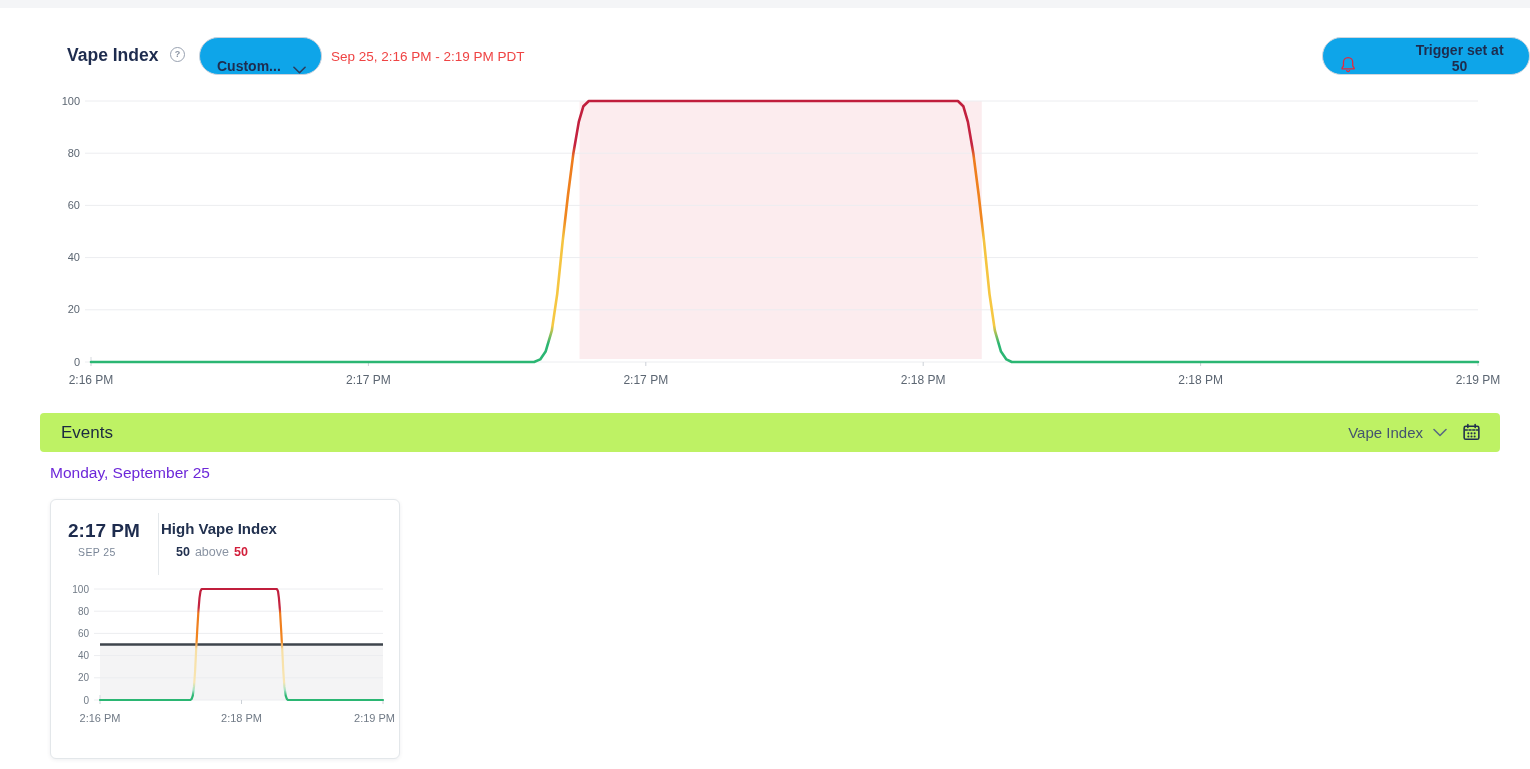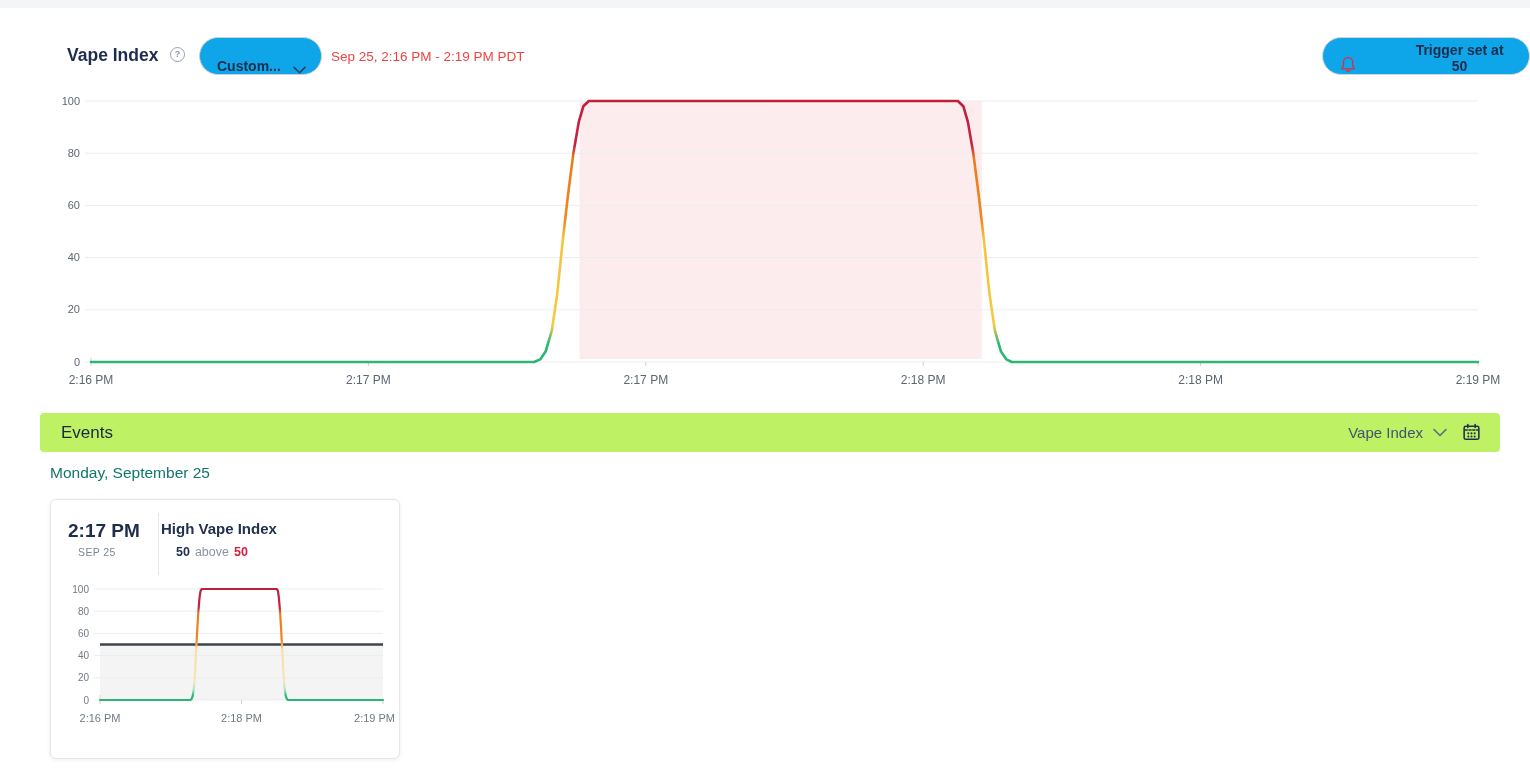--- a/index.html
+++ b/index.html
@@ -33,21 +33,21 @@
   .mini-chart .xlab{font-size:11px;fill:#707a86;}
 
   
   .events-bar{position:absolute;left:40px;top:413px;width:1460px;height:39px;background:#bef264;
               border-radius:4px;display:flex;align-items:center;box-sizing:border-box;padding:0 18px 0 21px;}
   .events-title{font-size:17px;font-weight:500;color:#1b2940;}
   .events-controls{margin-left:auto;display:flex;align-items:center;gap:14px;}
   .filter-btn{display:flex;align-items:center;gap:10px;background:none;border:none;cursor:pointer;font-family:inherit;padding:0;}
   .filter-btn .lbl{font-size:15px;color:#44546f;}
   .cal-btn{background:none;border:none;padding:0;cursor:pointer;color:#22304d;display:flex;}
-  .date-header{position:absolute;left:50px;top:464px;font-size:15.5px;color:#0f766e;}
+  .date-header{position:absolute;left:50px;top:464px;font-size:15.5px;color:#6d28d9;}
 
   
   .event-card{position:absolute;left:50px;top:499px;width:350px;height:260px;background:#fff;
               border:1px solid #e3e7ea;border-radius:6px;box-sizing:border-box;
               box-shadow:0 1px 4px rgba(20,30,50,.07);cursor:pointer;}
   .ec-time{position:absolute;left:17px;top:20px;font-size:19px;font-weight:700;color:#1e2c4e;}
   .ec-date{position:absolute;left:27px;top:46px;font-size:10.5px;letter-spacing:.4px;color:#7b8798;}
   .ec-divider{position:absolute;left:107px;top:13px;width:1px;height:62px;background:#e4e8eb;}
   .ec-title{position:absolute;left:110px;top:20px;font-size:15px;font-weight:700;color:#22314f;}
   .ec-sub{position:absolute;left:125px;top:45px;font-size:12.5px;color:#8a94a3;display:flex;gap:5px;align-items:center;}

